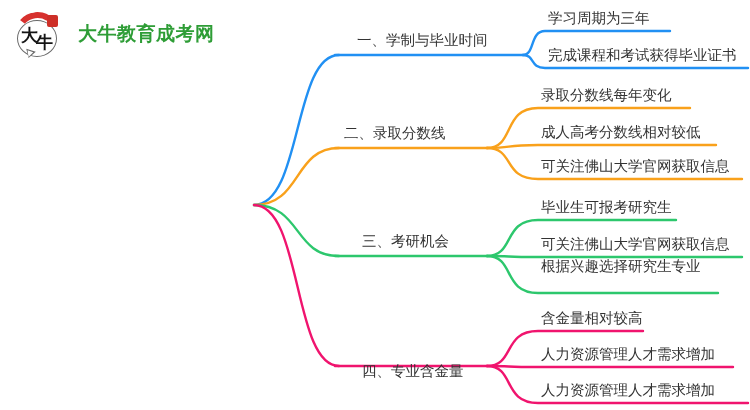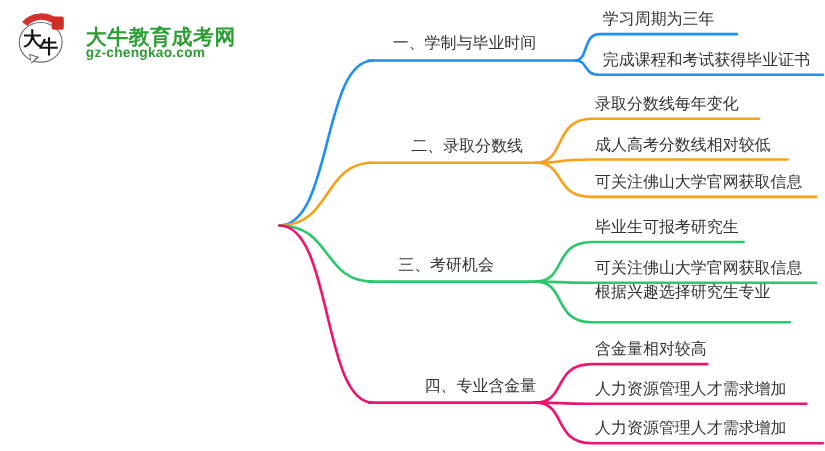--- a/index.html
+++ b/index.html
@@ -104,35 +104,34 @@
     <div class="logo-mark">
       <div class="logo-bubble"></div>
       <div class="logo-arc"></div>
       <div class="logo-seal"></div>
       <div class="logo-tail"></div>
       <div class="logo-tail-fill"></div>
       <span class="logo-char c1">大</span>
       <span class="logo-char c2">牛</span>
     </div>
     <div class="logo-title">大牛教育成考网</div>
-    <div class="logo-domain">gz-chengkao.com</div>
   </div>
 
 
   <div id="nodes-layer">
       <div class="branch-label" style="left: 357px; top: 33px;">一、学制与毕业时间</div>
       <div class="child-label" style="left: 548px; top: 11px;">学习周期为三年</div>
       <div class="child-label" style="left: 548px; top: 48px;">完成课程和考试获得毕业证书</div>
-      <div class="branch-label" style="left: 374px; top: 126px;">二、录取分数线</div>
+      <div class="branch-label" style="left: 344px; top: 126px;">二、录取分数线</div>
       <div class="child-label" style="left: 541px; top: 88px;">录取分数线每年变化</div>
       <div class="child-label" style="left: 541px; top: 125px;">成人高考分数线相对较低</div>
       <div class="child-label" style="left: 541px; top: 159px;">可关注佛山大学官网获取信息</div>
       <div class="branch-label" style="left: 362px; top: 234px;">三、考研机会</div>
       <div class="child-label" style="left: 541px; top: 200px;">毕业生可报考研究生</div>
       <div class="child-label" style="left: 541px; top: 237px;">可关注佛山大学官网获取信息</div>
       <div class="child-label" style="left: 541px; top: 259px;">根据兴趣选择研究生专业</div>
-      <div class="branch-label" style="left: 362px; top: 344px; margin-left: 24px;">四、专业含金量</div>
+      <div class="branch-label" style="left: 362px; top: 364px;">四、专业含金量</div>
       <div class="child-label" style="left: 541px; top: 311px;">含金量相对较高</div>
       <div class="child-label" style="left: 541px; top: 347px;">人力资源管理人才需求增加</div>
       <div class="child-label" style="left: 541px; top: 383px;">人力资源管理人才需求增加</div>
     </div>
 
 </div>
 
 </body></html>

